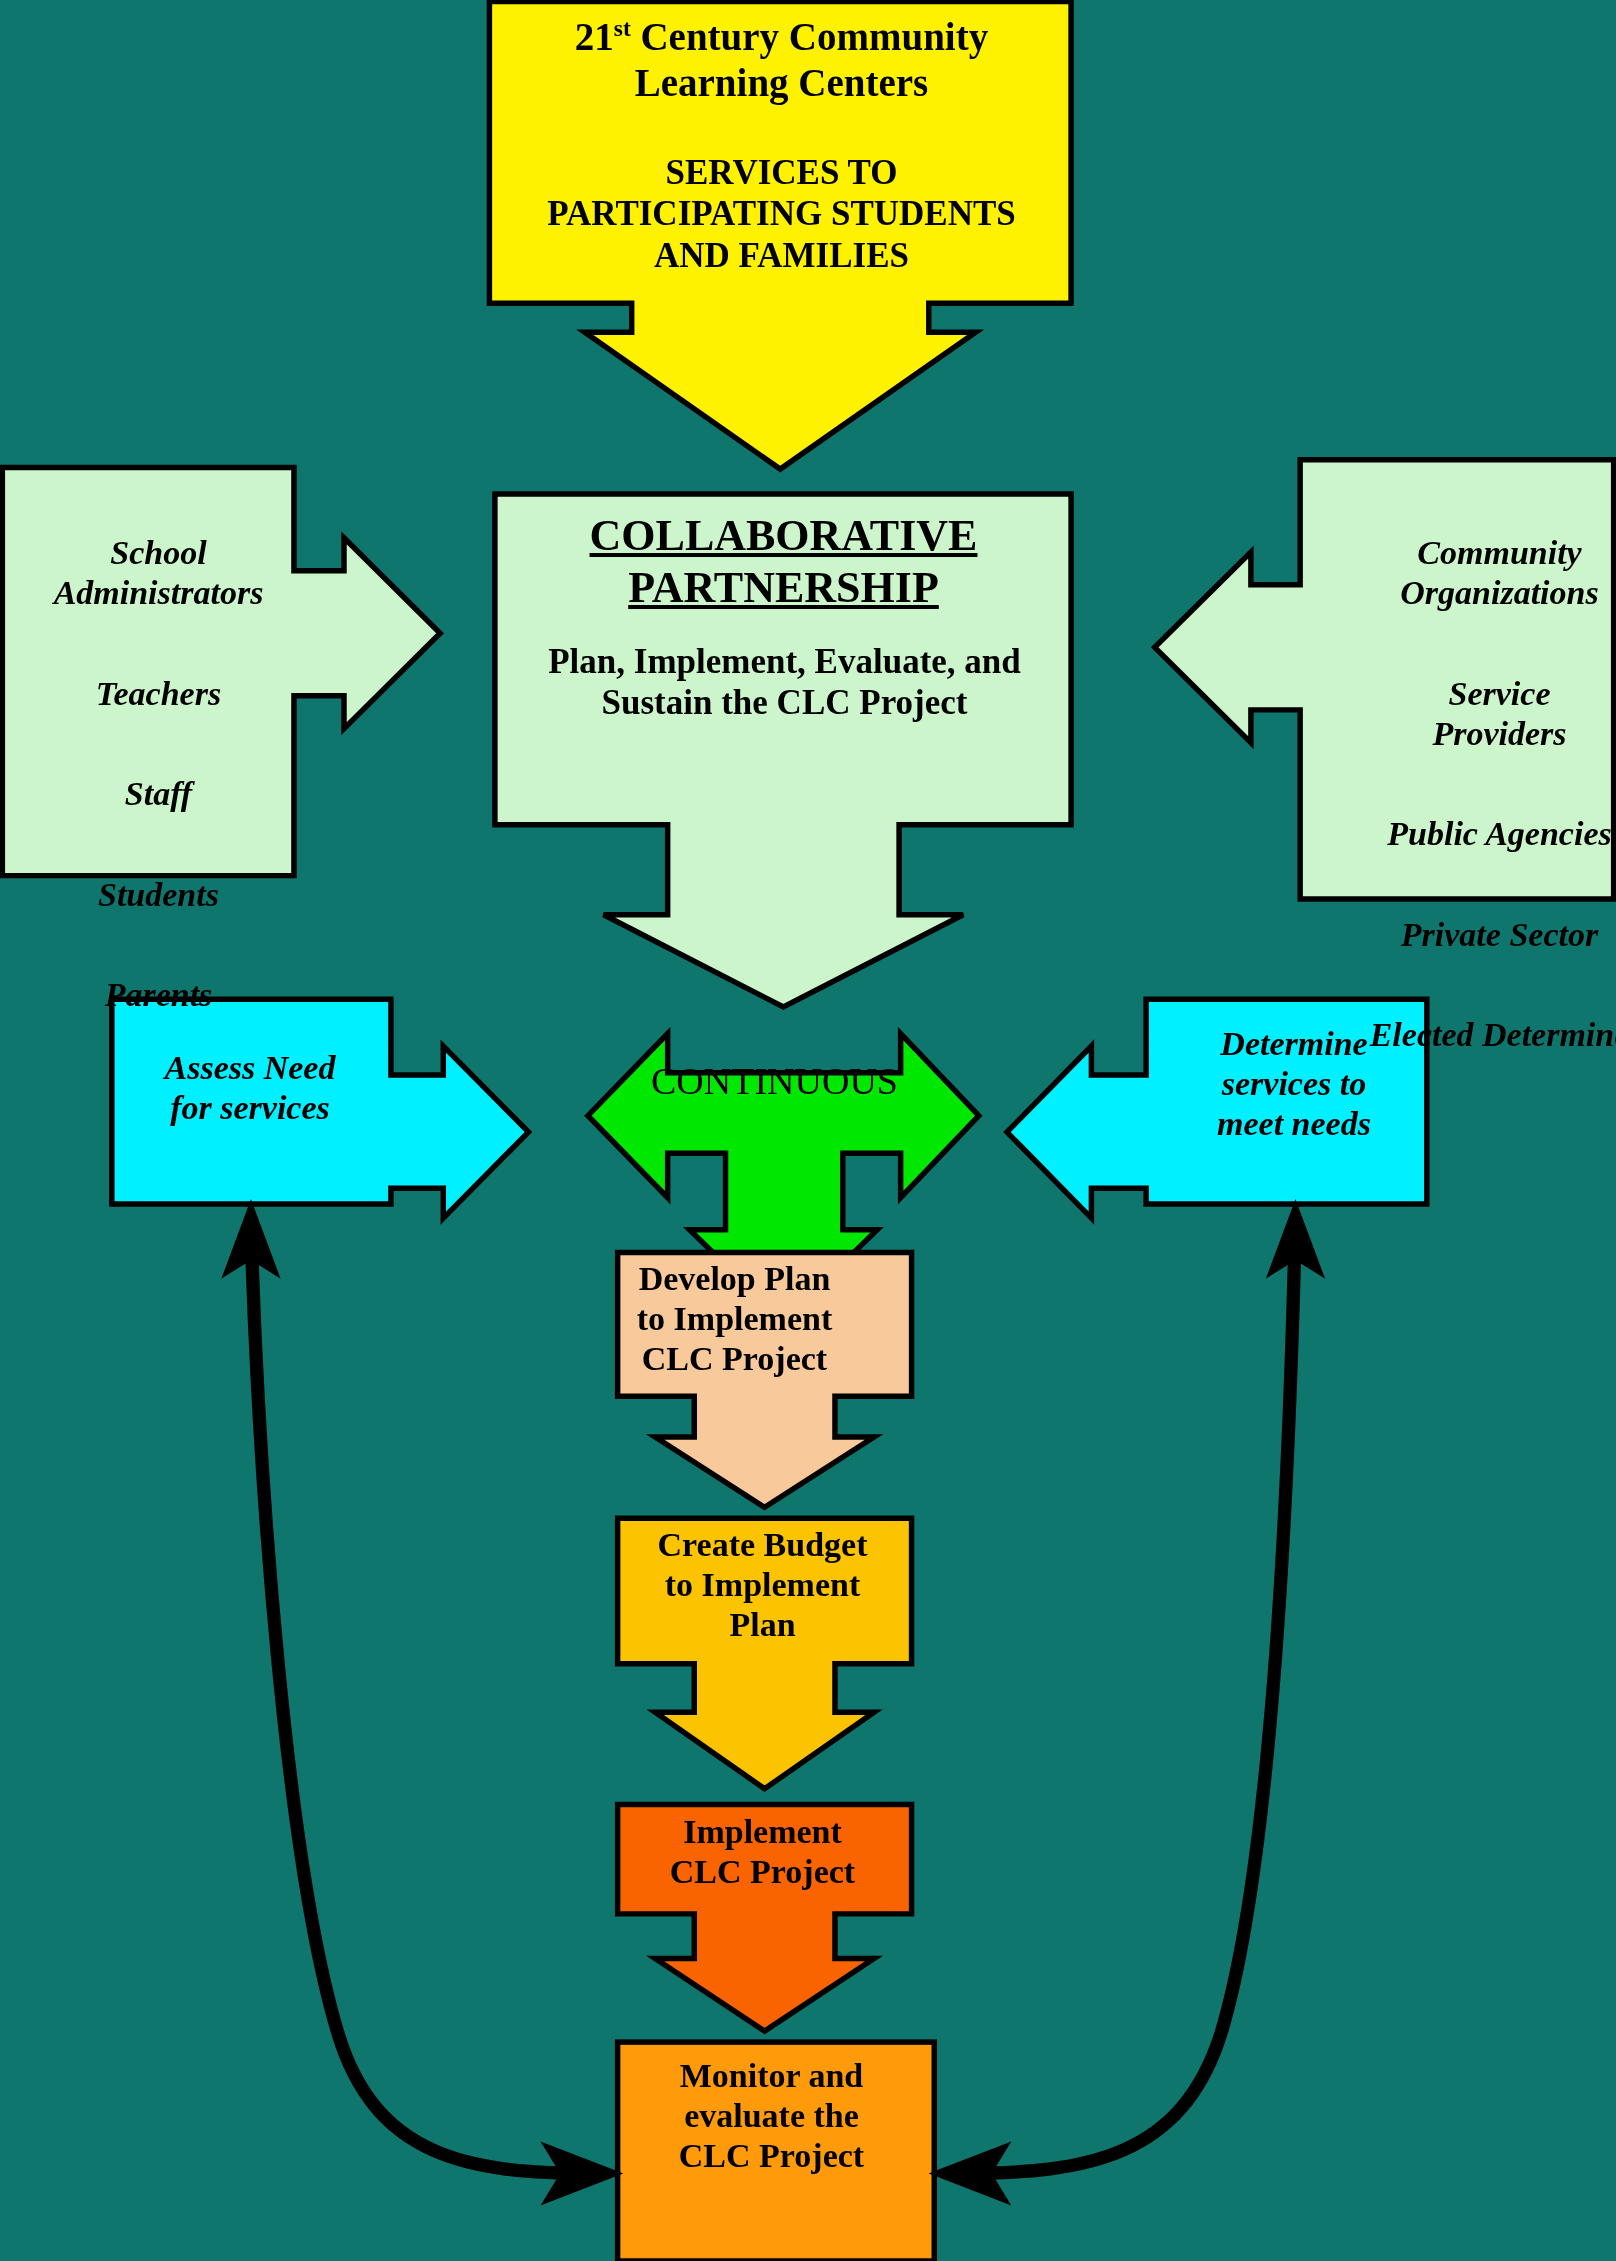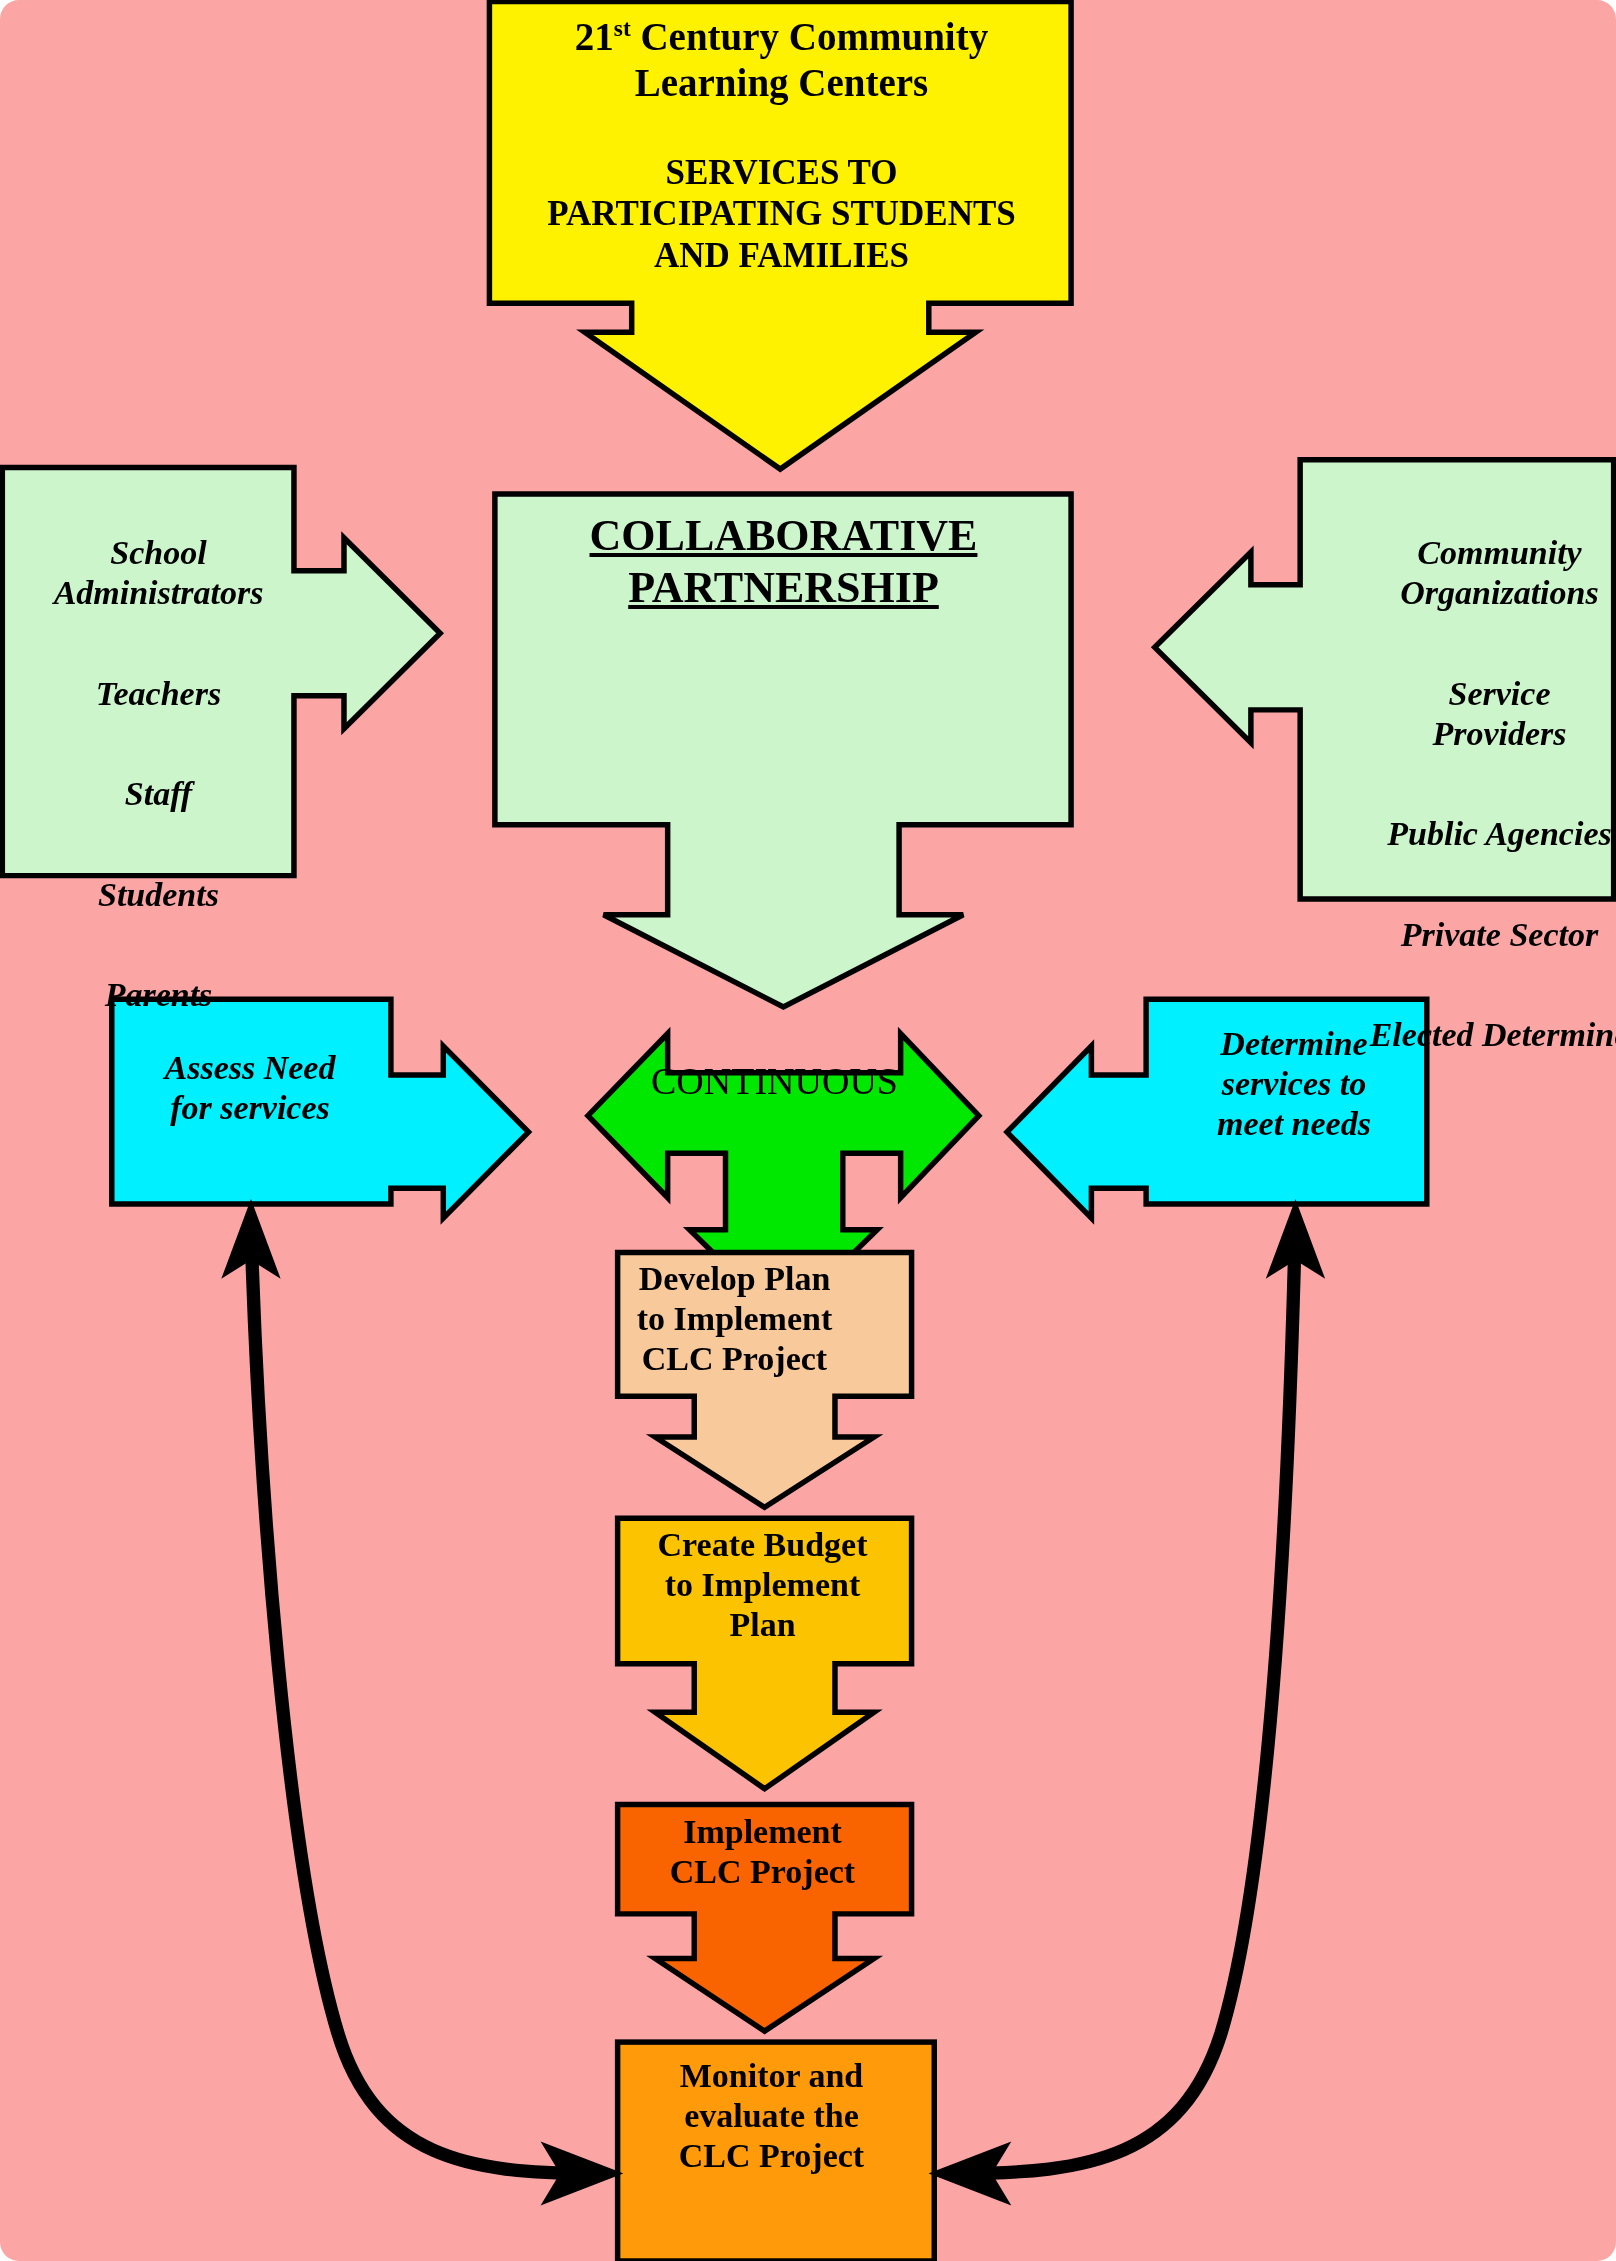--- a/index.html
+++ b/index.html
@@ -8,23 +8,22 @@
     padding: 0;
     background: #ffffff;
   }
   body {
     font-family: "Liberation Serif", "DejaVu Serif", serif;
   }
   #canvas {
     position: relative;
     width: 1616px;
     height: 2261px;
-    background: #fca5a5;
+    background: #0f766e;
     overflow: hidden;
-    border-radius: 19px;
   }
   .svg-layer {
     position: absolute;
     left: 0;
     top: 0;
     width: 1616px;
     height: 2261px;
   }
   .lbl {
     position: absolute;
@@ -160,20 +159,22 @@
     <div class="row">School
 Administrators</div>
     <div class="row">Teachers</div>
     <div class="row">Staff</div>
     <div class="row">Students</div>
     <div class="row">Parents</div>
   </div>
 
   <div class="lbl ctr" id="partnership-heading">COLLABORATIVE
 PARTNERSHIP</div>
+  <div class="lbl ctr" id="partnership-body">Plan, Implement, Evaluate, and
+Sustain the CLC Project</div>
 
   <div class="lbl lft" id="right-stakeholders">
     <div class="row">Community
 Organizations</div>
     <div class="row">Service
 Providers</div>
     <div class="row">Public Agencies</div>
     <div class="row">Private Sector</div>
     <div class="row">Elected Determine</div>
   </div>

